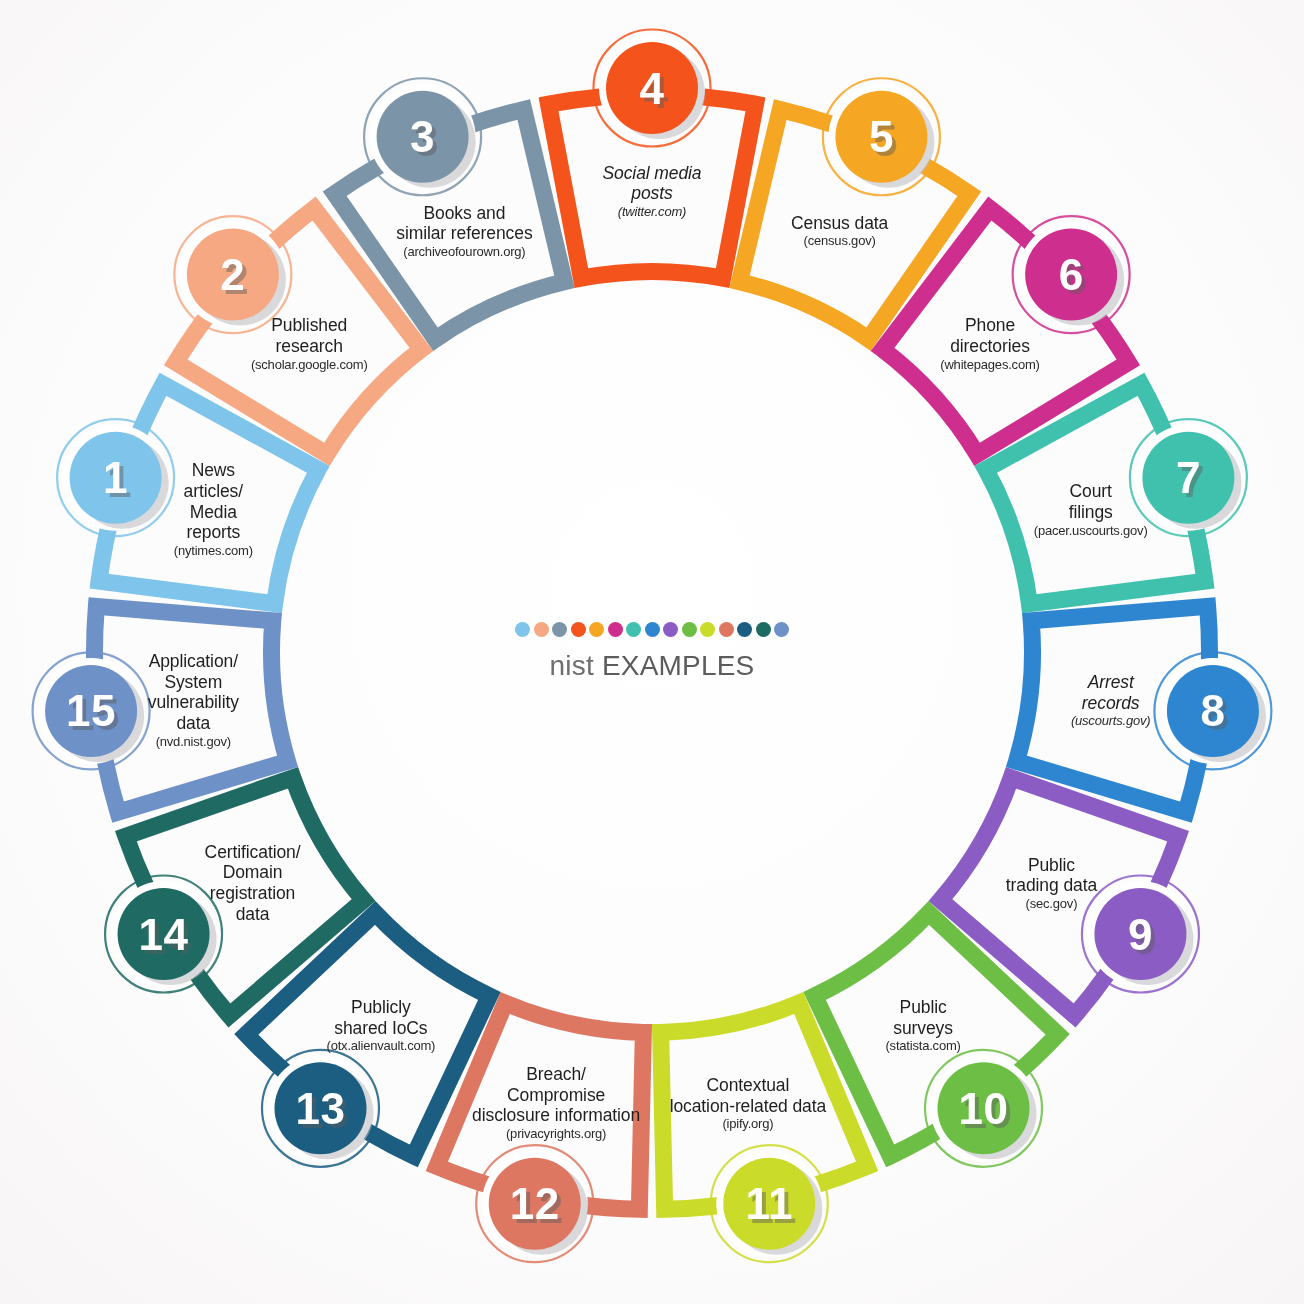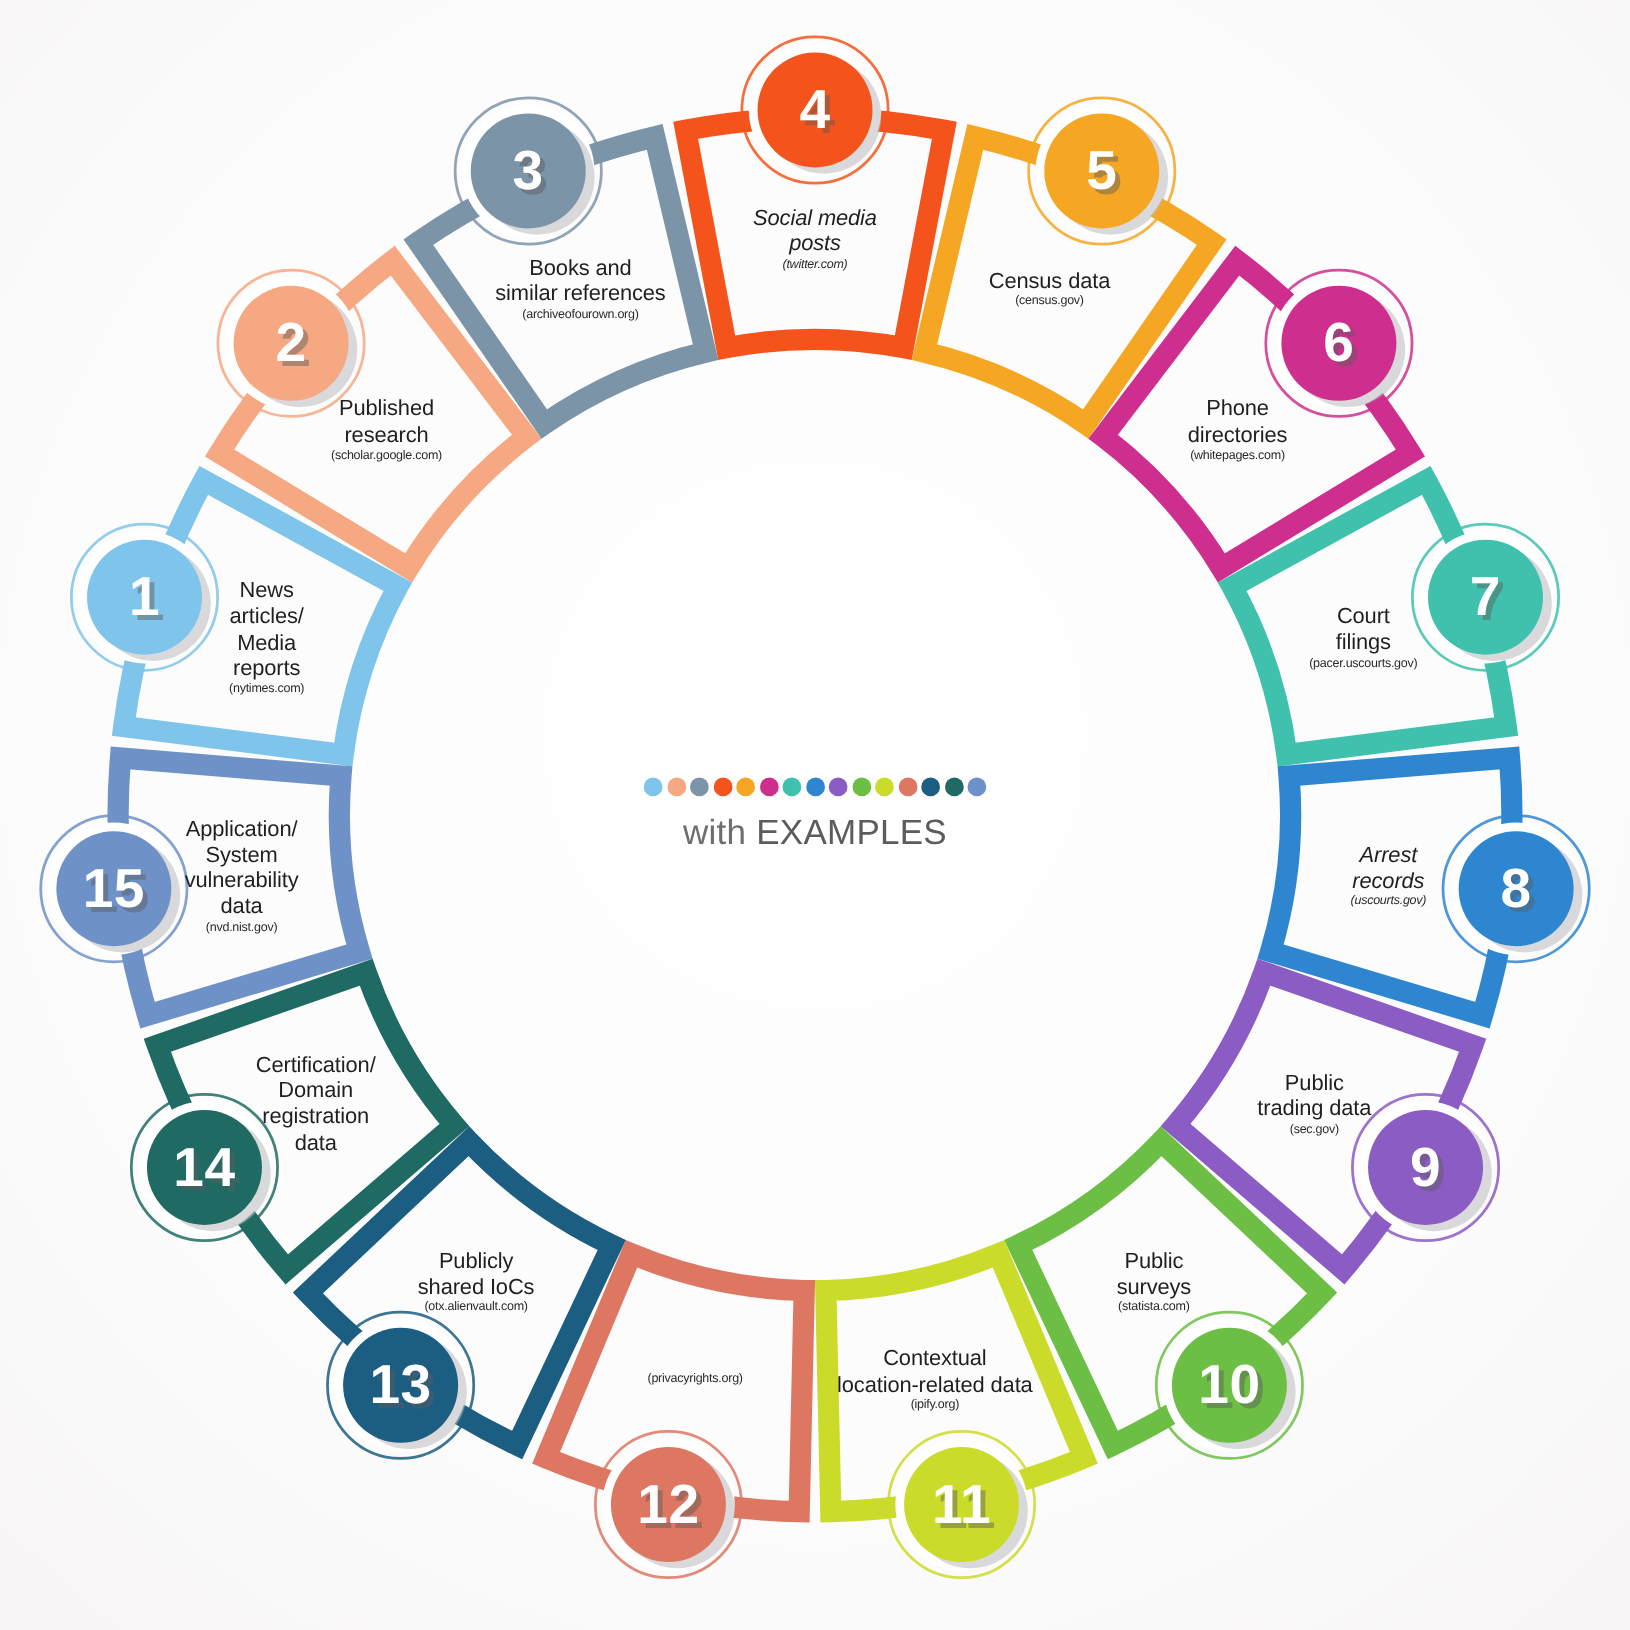--- a/index.html
+++ b/index.html
@@ -73,21 +73,21 @@
     text-align: center;
     color: #1f1f20;
     font-size: 17.5px;
     line-height: 1.18;
     letter-spacing: -0.1px;
     white-space: pre-line;
     pointer-events: none;
   }
   .seg-example {
     display: block;
-    font-size: 10px;
+    font-size: 13px;
     color: #2a2a2b;
     line-height: 1.12;
     margin-top: 1px;
     letter-spacing: -0.2px;
   }
   #center-block {
     position: absolute;
     left: 652px;
     top: 652px;
     transform: translate(-50%, -50%);
@@ -284,21 +284,23 @@
       <div class="seg-label" style="left: 1090.67px; top: 509.469px; width: 235.709px;"><span>Court
 filings</span><span class="seg-example">(pacer.uscourts.gov)</span></div>
       <div class="seg-label" style="left: 1110.71px; top: 700.213px; width: 235.709px; font-style: italic;"><span>Arrest
 records</span><span class="seg-example">(uscourts.gov)</span></div>
       <div class="seg-label" style="left: 1051.45px; top: 882.62px; width: 235.709px;"><span>Public
 trading data</span><span class="seg-example">(sec.gov)</span></div>
       <div class="seg-label" style="left: 923.11px; top: 1025.15px; width: 235.709px;"><span>Public
 surveys</span><span class="seg-example">(statista.com)</span></div>
       <div class="seg-label" style="left: 747.897px; top: 1103.16px; width: 235.709px;"><span>Contextual
 location-related data</span><span class="seg-example">(ipify.org)</span></div>
-      <div class="seg-label" style="left: 556.103px; top: 1103.16px; width: 235.709px;"><span class="seg-example">(privacyrights.org)</span></div>
+      <div class="seg-label" style="left: 556.103px; top: 1103.16px; width: 235.709px;"><span>Breach/
+Compromise
+disclosure information</span><span class="seg-example">(privacyrights.org)</span></div>
       <div class="seg-label" style="left: 380.89px; top: 1025.15px; width: 235.709px;"><span>Publicly
 shared IoCs</span><span class="seg-example">(otx.alienvault.com)</span></div>
       <div class="seg-label" style="left: 252.554px; top: 882.62px; width: 235.709px;"><span>Certification/
 Domain
 registration
 data</span></div>
       <div class="seg-label" style="left: 193.287px; top: 700.213px; width: 235.709px;"><span>Application/
 System
 vulnerability
 data</span><span class="seg-example">(nvd.nist.gov)</span></div>
@@ -315,16 +317,16 @@
         <div class="dot" style="background: rgb(63, 193, 173);"></div>
         <div class="dot" style="background: rgb(47, 134, 208);"></div>
         <div class="dot" style="background: rgb(139, 92, 196);"></div>
         <div class="dot" style="background: rgb(108, 190, 69);"></div>
         <div class="dot" style="background: rgb(203, 219, 42);"></div>
         <div class="dot" style="background: rgb(221, 119, 98);"></div>
         <div class="dot" style="background: rgb(27, 94, 130);"></div>
         <div class="dot" style="background: rgb(31, 107, 99);"></div>
         <div class="dot" style="background: rgb(110, 146, 200);"></div>
       </div>
-    <div id="sub-title"><span>with </span><span class="sub-em">EXAMPLES</span></div>
+    <div id="sub-title"><span>nist </span><span class="sub-em">EXAMPLES</span></div>
   </div>
 
 </div>
 
 </body></html>

